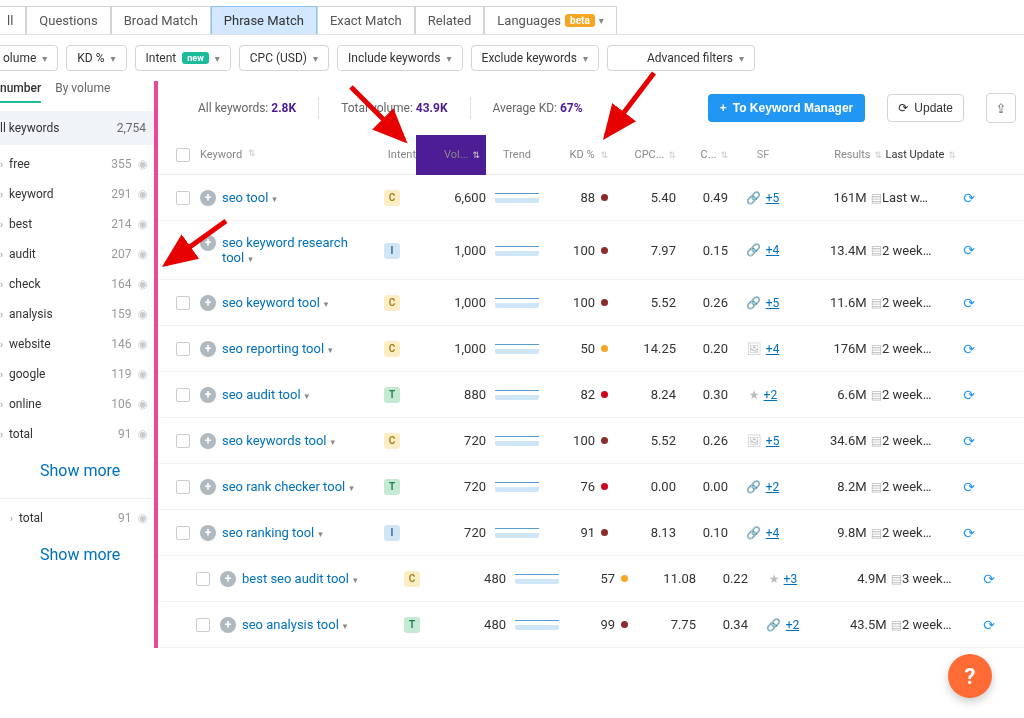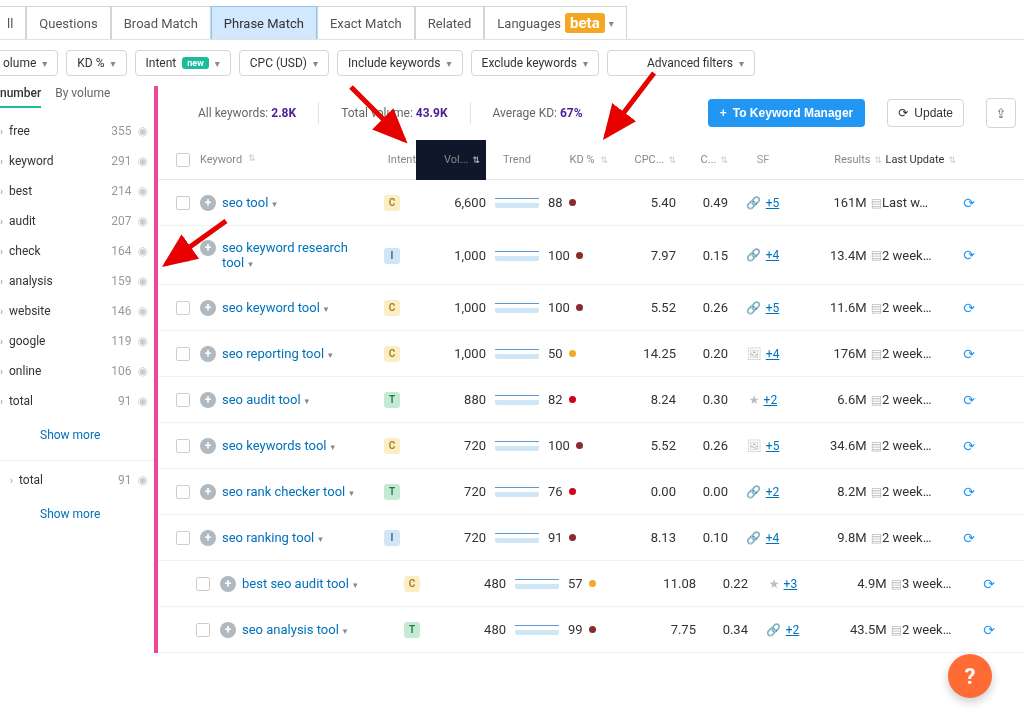--- a/index.html
+++ b/index.html
@@ -4,21 +4,21 @@
 <style>
 * { box-sizing: border-box; margin: 0; padding: 0; }
 body { font-family: -apple-system, BlinkMacSystemFont, "Segoe UI", Roboto, Arial, sans-serif; font-size: 13px; color: #333; background: #fff; width: 1024px; height: 718px; overflow: hidden; position: relative; }
 a { color: #0071bc; text-decoration: none; }
 
 
 .tabs-row { display: flex; gap: 0; padding: 6px 0 0 0; border-bottom: 1px solid #e0e0e0; margin-left: -6px; }
 .tab { padding: 6px 12px; border: 1px solid #d4d4d4; border-bottom: none; background: #fff; font-size: 13px; color: #555; cursor: pointer; display: flex; align-items: center; gap: 4px; }
 .tab.active { background: #d1e8ff; border-color: #8fc3f5; color: #333; }
 .badge-new { background: #1abc9c; color: #fff; font-size: 9px; padding: 1px 5px; border-radius: 3px; font-weight: bold; text-transform: lowercase; }
-.badge-beta { background: #f5a623; color: #fff; font-size: 15px; padding: 1px 5px; border-radius: 3px; font-weight: bold; text-transform: lowercase; }
+.badge-beta { background: #f5a623; color: #fff; font-size: 10px; padding: 1px 5px; border-radius: 3px; font-weight: bold; text-transform: lowercase; }
 .chev { font-size: 10px; color: #888; }
 
 
 .filters-row { display: flex; gap: 8px; padding: 10px 0 10px 0; flex-wrap: wrap; margin-left: -8px; }
 .pill { border: 1px solid #d4d4d4; border-radius: 4px; padding: 5px 10px; font-size: 12px; display: flex; align-items: center; gap: 6px; cursor: pointer; color: #333; background: #fff; }
 
 
 .stats-row { display: flex; align-items: center; padding: 12px 8px 12px 0; gap: 22px; }
 .stat { font-size: 12px; color: #666; }
 .stat b { color: #4c1d95; font-weight: 700; }
@@ -37,38 +37,38 @@
 .side-tab { color: #666; cursor: pointer; padding-bottom: 6px; }
 .side-tab.active { color: #333; border-bottom: 2px solid #1abc9c; font-weight: 500; }
 .side-group { padding: 10px 8px 10px 0; background: #f0f4f8; display: flex; justify-content: space-between; font-size: 12px; margin-bottom: 4px; }
 .side-group .lbl { color: #333; }
 .side-group .cnt { color: #666; }
 .side-item { display: flex; align-items: center; justify-content: space-between; padding: 8px 6px 8px 0; font-size: 12px; cursor: pointer; }
 .side-item .exp { color: #999; margin-right: 6px; font-size: 10px; }
 .side-item .lbl { flex: 1; color: #333; }
 .side-item .cnt { color: #999; margin-right: 6px; }
 .eye { color: #ccc; font-size: 12px; }
-.show-more { color: #0071bc; font-size: 12px; padding: 12px 0 14px 40px; cursor: pointer; }
+.show-more { color: #0071bc; font-size: 16px; padding: 12px 0 14px 40px; cursor: pointer; }
 .side-item.total { padding-left: 10px; }
 .side-sep { height: 1px; background: #eee; margin: 4px 0; }
 
 
 .thead { display: flex; align-items: center; border-bottom: 1px solid #e8e8e8; padding: 0 8px; height: 40px; background: #fff; }
 .th { font-size: 11px; color: #888; display: flex; align-items: center; gap: 4px; cursor: pointer; }
 .sort-ic { color: #ccc; font-size: 9px; }
 .cb { width: 14px; height: 14px; border: 1px solid #ccc; border-radius: 2px; background: #fff; cursor: pointer; }
 .trow { display: flex; align-items: center; border-bottom: 1px solid #f2f2f2; padding: 14px 8px; font-size: 13px; }
 .trow.nested { padding-left: 28px; }
 
 .c-cb { width: 34px; display: flex; justify-content: center; }
 .c-kw { width: 168px; display: flex; align-items: flex-start; gap: 6px; }
 .c-intent { width: 48px; text-align: center; }
 .c-vol { width: 70px; text-align: right; }
 .c-trend { width: 62px; text-align: center; }
-.c-kd { width: 60px; text-align: right; display: flex; justify-content: flex-start; align-items: center; gap: 6px; }
+.c-kd { width: 60px; text-align: right; display: flex; justify-content: flex-end; align-items: center; gap: 6px; }
 .c-cpc { width: 68px; text-align: right; }
 .c-com { width: 52px; text-align: right; }
 .c-sf { width: 70px; display: flex; justify-content: center; gap: 4px; align-items: flex-start; color: #999; }
 .c-res { width: 84px; text-align: right; display: flex; justify-content: flex-end; align-items: center; gap: 4px; }
 .c-upd { width: 74px; text-align: left; color: #333; }
 .c-ref { width: 26px; text-align: center; }
 
 .plus-circle { width: 16px; height: 16px; border-radius: 50%; background: #b0b8c0; color: #fff; display: inline-flex; align-items: center; justify-content: center; font-size: 12px; font-weight: bold; cursor: pointer; flex-shrink: 0; }
 .kw-link { color: #0071bc; cursor: pointer; }
 .kw-caret { color: #888; font-size: 9px; margin-left: 4px; }
@@ -146,20 +146,24 @@
       <span>Advanced filters</span>
       <span class="chev">▾</span>
     </div>
 </div>
 
 <div class="main">
   <div class="sidebar">
     <div class="side-tabs">
       <div class="side-tab active">number</div>
       <div class="side-tab">By volume</div>
+    </div>
+    <div class="side-group">
+      <span class="lbl">ll keywords</span>
+      <span class="cnt">2,754</span>
     </div>
     <div id="side-items">
         <div class="side-item">
           <span class="exp">›</span>
     <span class="lbl">free</span>
     <span class="cnt">355</span>
     <span class="eye">◉</span>
         </div>
         <div class="side-item">
           <span class="exp">›</span>
@@ -253,21 +257,21 @@
       <div class="c-cb">
           <div class="cb"></div>
         </div>
       <div class="th c-kw">
           <span>Keyword</span>
           <span class="sort-ic">⇅</span>
         </div>
       <div class="th c-intent" style="justify-content:flex-end;">
           <span>Intent</span>
         </div>
-      <div class="th c-vol" style="justify-content:flex-end; background:#0f172a; height:40px; padding:0 6px;">
+      <div class="th c-vol" style="justify-content:flex-end; background:#4c1d95; height:40px; padding:0 6px;">
           <span>Vol...</span>
           <span class="sort-ic">⇅</span>
         </div>
       <div class="th c-trend" style="justify-content:center;">
           <span>Trend</span>
         </div>
       <div class="th c-kd" style="justify-content:flex-end;">
           <span>KD %</span>
           <span class="sort-ic">⇅</span>
         </div>

